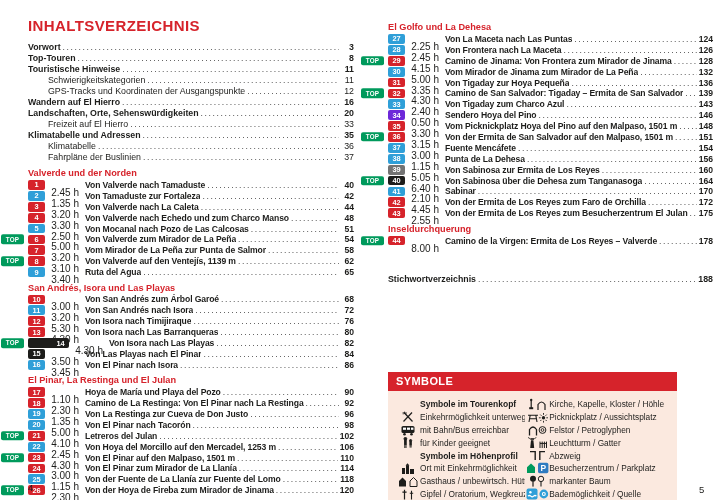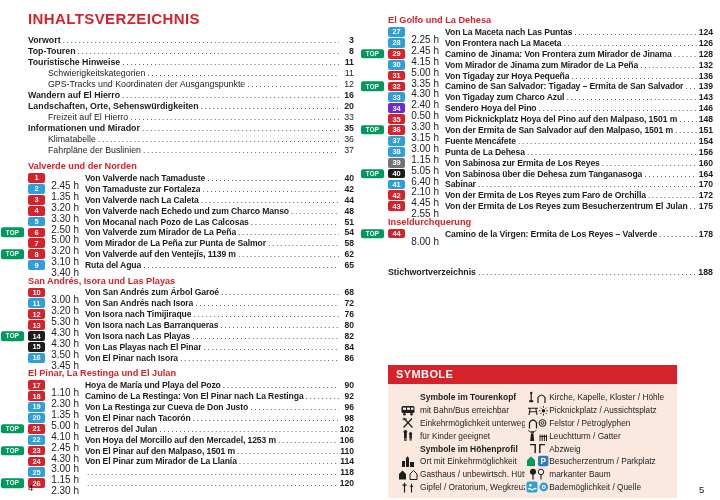--- a/index.html
+++ b/index.html
@@ -2,21 +2,21 @@
 <html style="--red: #d6232b; --blue: #2f9fd8; --black: #1d1d1b; --green: #009a5c; --box_bg: #fbe9df;"><head>
 <meta charset="utf-8">
 <style>
   html,body{margin:0;padding:0;}
   body{
     width:720px;height:500px;position:relative;overflow:hidden;
     background:#ffffff;color:#1d1d1b;
     font-family:"Liberation Sans", sans-serif;
     -webkit-font-smoothing:antialiased;
   }
-  .page{position:absolute;top:10px;}
+  .page{position:absolute;top:17px;}
   .page-left{left:28px;width:326px;}
   .page-right{left:388px;width:325px;}
   .toc-title{
     margin:0 0 8px 0;color:var(--red);font-size:15px;line-height:17px;
     font-weight:bold;letter-spacing:.4px;
   }
   .row{display:flex;align-items:baseline;font-size:8.8px;line-height:11px;height:11px;}
   .intro-row.sub{padding-left:20px;}
   .intro-row.main .ilabel,.intro-row.main .pageno{font-weight:bold;}
   .ilabel{white-space:nowrap;}
@@ -98,21 +98,21 @@
         <span class="ilabel">Landschaften, Orte, Sehenswürdigkeiten</span>
         <span class="dots"></span>
         <span class="pageno">20</span>
       </div>
       <div class="row intro-row sub">
         <span class="ilabel">Freizeit auf El Hierro</span>
         <span class="dots"></span>
         <span class="pageno">33</span>
       </div>
       <div class="row intro-row main">
-        <span class="ilabel">Informationen und Mirador</span>
+        <span class="ilabel">Klimatabelle und Adressen</span>
         <span class="dots"></span>
         <span class="pageno">35</span>
       </div>
       <div class="row intro-row sub">
         <span class="ilabel">Klimatabelle</span>
         <span class="dots"></span>
         <span class="pageno">36</span>
       </div>
       <div class="row intro-row sub">
         <span class="ilabel">Fahrpläne der Buslinien</span>
@@ -214,21 +214,21 @@
         </div>
         <div class="route-row">
           <span class="num-badge" style="background: rgb(214, 35, 43);">13</span>
           <span class="time">4.30 h</span>
           <span class="rtitle">Von Isora nach Las Barranqueras</span>
           <span class="dots"></span>
           <span class="pageno">80</span>
         </div>
         <div class="route-row">
           <span class="top-badge">TOP</span>
-          <span class="num-badge" style="background: rgb(29, 29, 27);">14</span>
+          <span class="num-badge" style="background: rgb(29, 29, 27); padding-left: 24px;">14</span>
           <span class="time">4.30 h</span>
           <span class="rtitle">Von Isora nach Las Playas</span>
           <span class="dots"></span>
           <span class="pageno">82</span>
         </div>
         <div class="route-row">
           <span class="num-badge" style="background: rgb(29, 29, 27);">15</span>
           <span class="time">3.50 h</span>
           <span class="rtitle">Von Las Playas nach El Pinar</span>
           <span class="dots"></span>
@@ -298,27 +298,29 @@
         <div class="route-row">
           <span class="num-badge" style="background: rgb(214, 35, 43);">24</span>
           <span class="time">3.00 h</span>
           <span class="rtitle">Von El Pinar zum Mirador de La Llanía</span>
           <span class="dots"></span>
           <span class="pageno">114</span>
         </div>
         <div class="route-row">
           <span class="num-badge" style="background: rgb(47, 159, 216);">25</span>
           <span class="time">1.15 h</span>
+          <span class="rtitle">Von der Fuente de La Llanía zur Fuente del Lomo</span>
           <span class="dots"></span>
           <span class="pageno">118</span>
         </div>
         <div class="route-row">
           <span class="top-badge">TOP</span>
           <span class="num-badge" style="background: rgb(214, 35, 43);">26</span>
           <span class="time">2.30 h</span>
+          <span class="rtitle">Von der Hoya de Fireba zum Mirador de Jinama</span>
           <span class="dots"></span>
           <span class="pageno">120</span>
         </div>
       </div>
     </div>
 </div>
 
 <div class="page page-right">
   <div id="right-sections">
       <div class="section">
@@ -464,40 +466,40 @@
     <span class="dots"></span>
     <span class="pageno">188</span>
   </div>
   <div class="symbols-box">
     <div class="symbols-header">SYMBOLE</div>
     <div class="symbols-body" id="symbols-body">
         <div class="sym-col c0">
           <div class="sym-row header">Symbole im Tourenkopf</div>
           <div class="sym-row">
             <span class="sym-icon">
+              <svg width="12" height="12" viewBox="0 0 12 12" stroke="#1d1d1b" fill="none">
+                <path d="M2 1.5 L10.5 10.5" stroke-width="1.2"></path>
+                <path d="M10 1.5 L1.5 10.5" stroke-width="1.2"></path>
+                <path d="M1.2 1 L1.2 3.4 M2.6 0.6 L2.6 3 M4 1 L4 3.4" stroke-width="0.8"></path>
+              </svg>
+            </span>
+            <span class="sym-label">Einkehrmöglichkeit unterwegs</span>
+          </div>
+          <div class="sym-row">
+            <span class="sym-icon">
               <svg width="14" height="11" viewBox="0 0 14 11">
                 <rect x="0.5" y="1" width="13" height="7" rx="1.6" fill="#1d1d1b"></rect>
                 <rect x="2" y="2.6" width="3" height="2.2" fill="#fff"></rect>
                 <rect x="6" y="2.6" width="3" height="2.2" fill="#fff"></rect>
                 <rect x="10" y="2.6" width="2.4" height="2.2" fill="#fff"></rect>
                 <circle cx="3.5" cy="9.2" r="1.3" fill="#1d1d1b"></circle>
                 <circle cx="10.5" cy="9.2" r="1.3" fill="#1d1d1b"></circle>
               </svg>
             </span>
             <span class="sym-label">mit Bahn/Bus erreichbar</span>
-          </div>
-          <div class="sym-row">
-            <span class="sym-icon">
-              <svg width="12" height="12" viewBox="0 0 12 12" stroke="#1d1d1b" fill="none">
-                <path d="M2 1.5 L10.5 10.5" stroke-width="1.2"></path>
-                <path d="M10 1.5 L1.5 10.5" stroke-width="1.2"></path>
-                <path d="M1.2 1 L1.2 3.4 M2.6 0.6 L2.6 3 M4 1 L4 3.4" stroke-width="0.8"></path>
-              </svg>
-            </span>
-            <span class="sym-label">Einkehrmöglichkeit unterwegs</span>
           </div>
           <div class="sym-row">
             <span class="sym-icon">
               <svg width="12" height="12" viewBox="0 0 12 12" fill="#1d1d1b" stroke="#1d1d1b">
                 <circle cx="3.4" cy="1.8" r="1.4"></circle>
                 <rect x="2.6" y="3.2" width="1.6" height="4.2"></rect>
                 <path d="M2.8 7.4 L2.8 11 M4 7.4 L4 11" stroke-width="1" fill="none"></path>
                 <circle cx="8.6" cy="3.6" r="1.1"></circle>
                 <rect x="7.9" y="4.6" width="1.4" height="3.2"></rect>
                 <path d="M8.1 7.8 L8.1 10.6 M9.1 7.8 L9.1 10.6" stroke-width="0.9" fill="none"></path>

